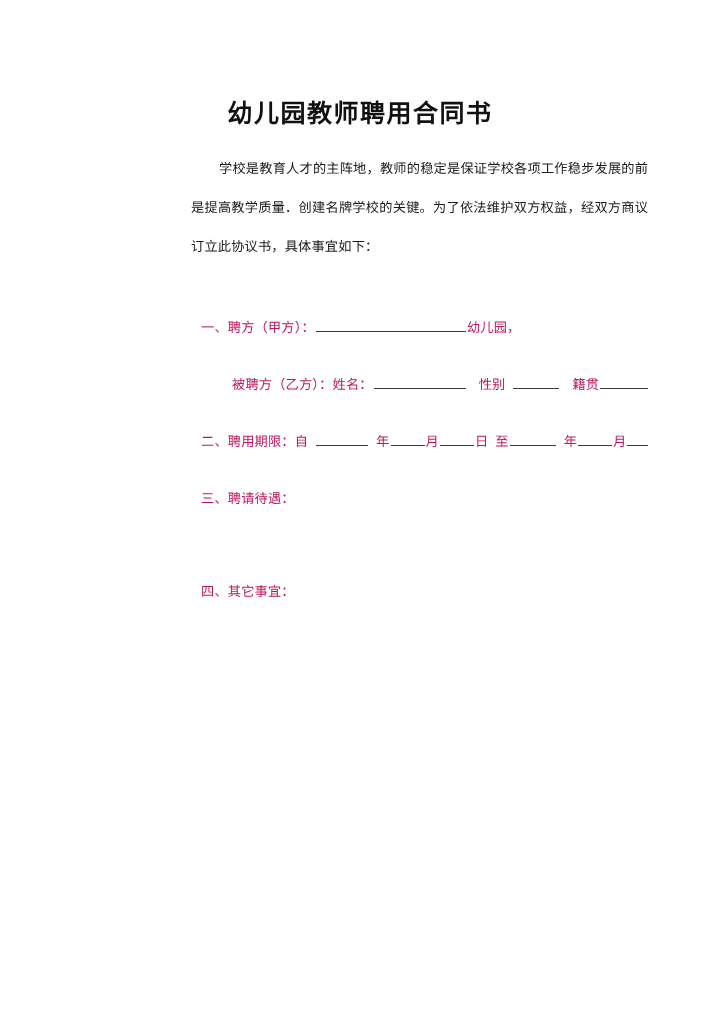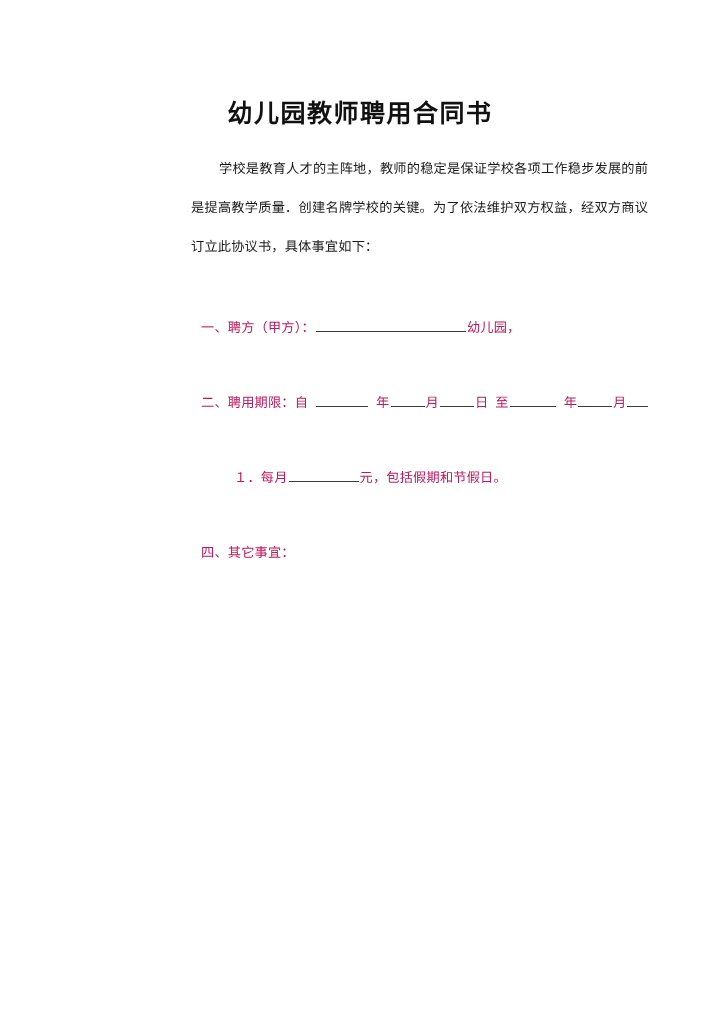--- a/index.html
+++ b/index.html
@@ -102,35 +102,36 @@
     <p class="para indent2">学校是教育人才的主阵地，教师的稳定是保证学校各项工作稳步发展的前提，是提高教学质量．创建名牌学校的关键。为了依法维护双方权益，经双方商议，特订立此协议书，具体事宜如下：</p>
 
     <div class="spacer-md"></div>
 
     <p class="line ind-sec">
       <span>一、聘方（甲方）：</span><span class="blank w150"></span><span>幼儿园，</span>
     </p>
 
     <div class="spacer-sm"></div>
 
+    <p class="line ind-sub">
+      <span>被聘方（乙方）：姓名：</span><span class="blank w92"></span><span class="sp-lg"></span><span>性别</span><span class="sp"></span><span class="blank w46"></span><span class="sp-lg"></span><span>籍贯</span><span class="blank w52"></span>
+    </p>
 
     <div class="spacer-sm"></div>
 
     <p class="line ind-sec">
       <span>二、聘用期限：自</span><span class="sp"></span><span class="blank w52"></span><span class="sp"></span><span>年</span><span class="blank w34"></span><span>月</span><span class="blank w34"></span><span>日</span><span class="sp"></span><span>至</span><span class="blank w46"></span><span class="sp"></span><span>年</span><span class="blank w34"></span><span>月</span><span class="blank w34"></span><span>日</span>
     </p>
 
     <div class="spacer-sm"></div>
 
+    <p class="line ind-sec">三、聘请待遇：</p>
 
     <div class="spacer-sm"></div>
 
-    <p class="line ind-item">
-      <span>１．每月</span><span class="blank w70"></span><span>元，包括假期和节假日。</span>
-    </p>
 
     <div class="spacer-sm"></div>
 
 
     <div class="spacer-sm"></div>
 
     <p class="line ind-sec">四、其它事宜：</p>
 
     <div class="spacer-sm"></div>
 

